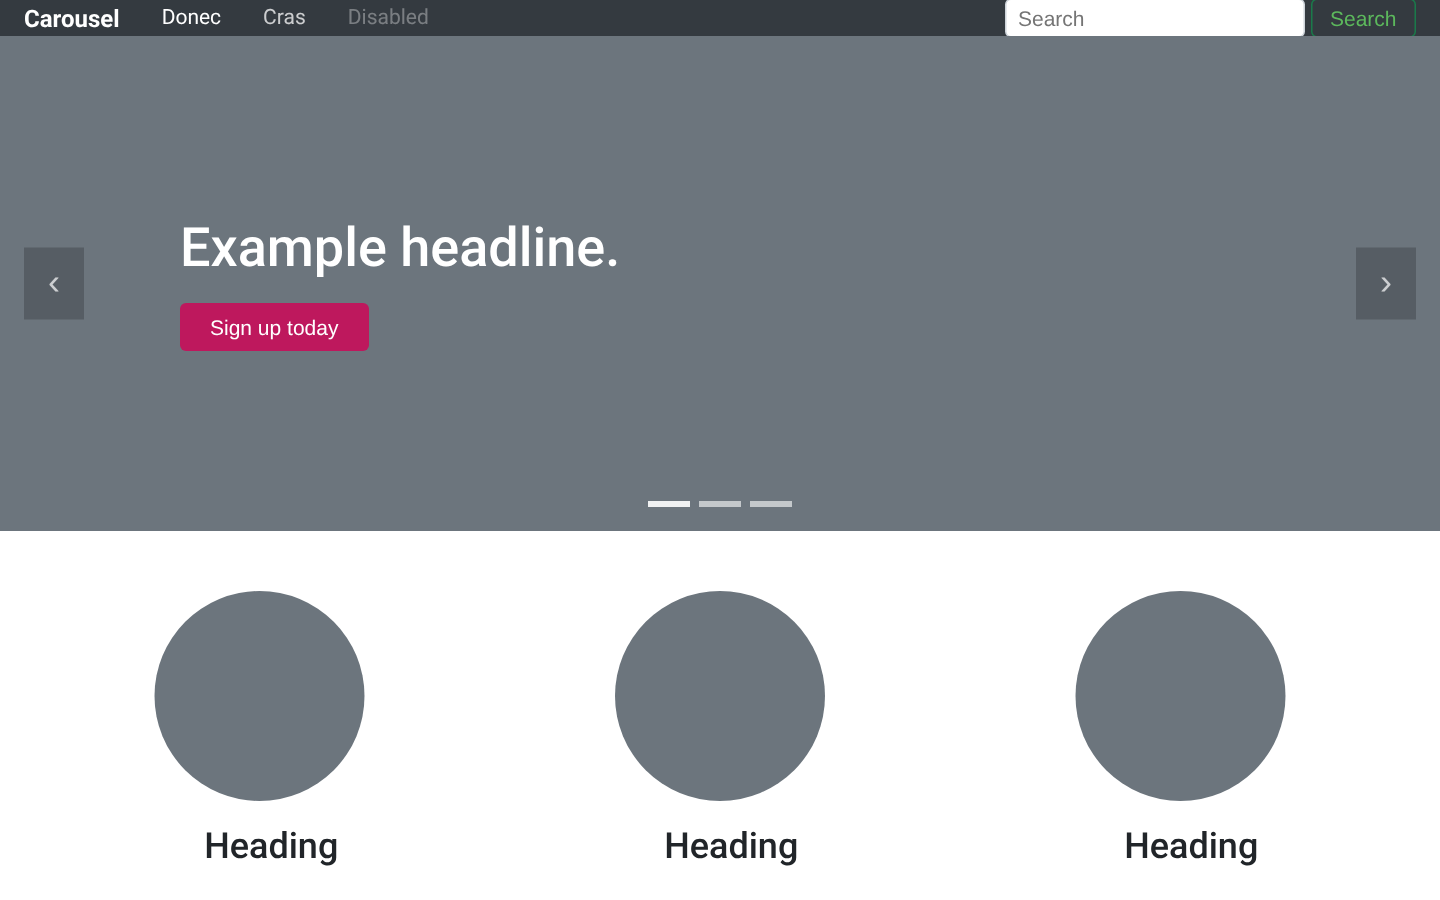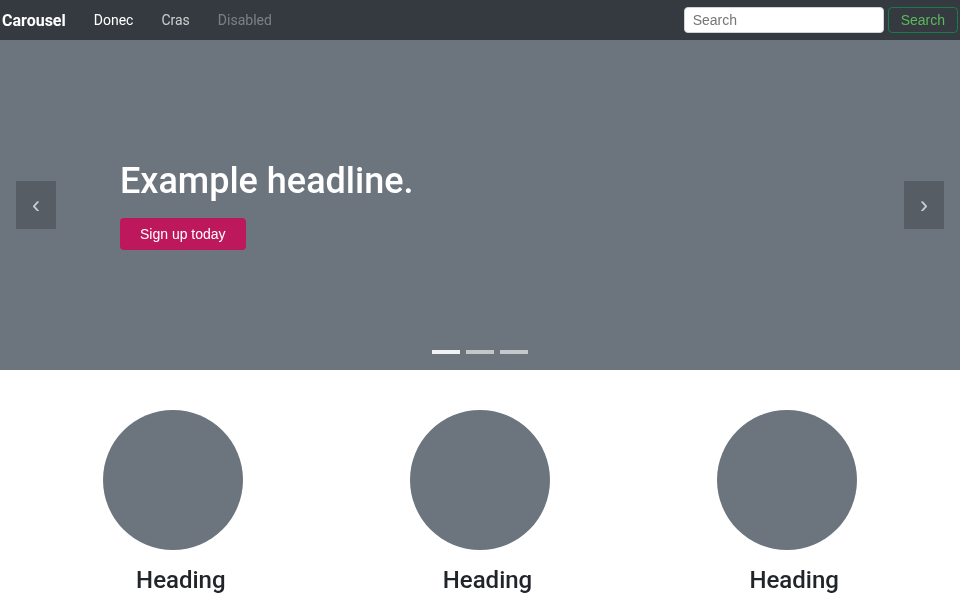--- a/index.html
+++ b/index.html
@@ -3,22 +3,22 @@
   <meta charset="utf-8">
   <style>
     * { margin: 0; padding: 0; box-sizing: border-box; }
     body { font-family: -apple-system, BlinkMacSystemFont, "Segoe UI", Roboto, "Helvetica Neue", Arial, sans-serif; font-size: 14px; color: #212529; background: #fff; }
 
     
     .navbar {
       background: #343a40;
       display: flex;
       align-items: center;
-      padding: 0 2px;
-      height: 40px;
+      padding: 0 16px;
+      height: 24px;
     }
     .navbar-brand {
       color: #fff;
       font-weight: 700;
       font-size: 16px;
       margin-right: 16px;
       text-decoration: none;
     }
     .nav-links {
       display: flex;

